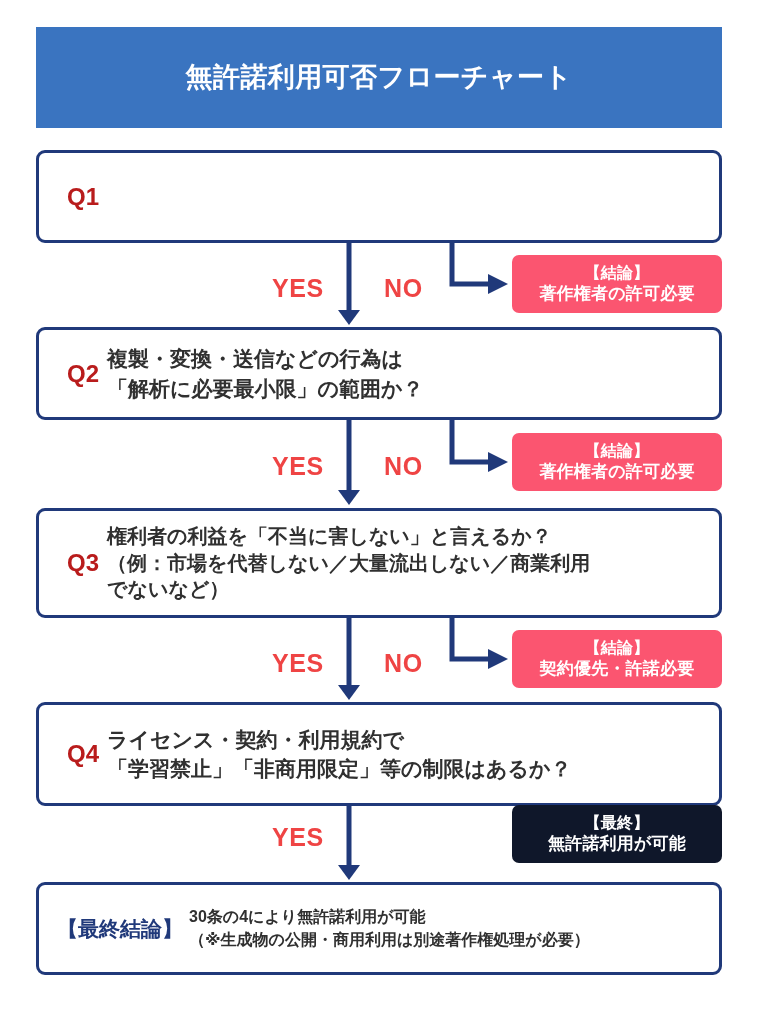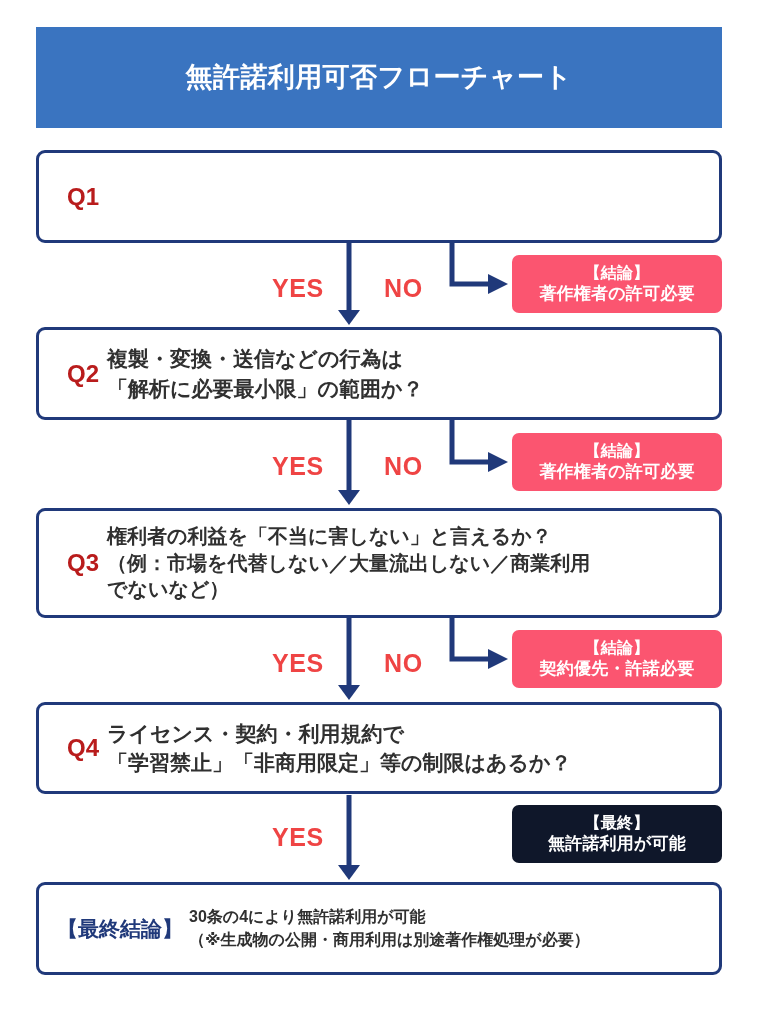--- a/index.html
+++ b/index.html
@@ -241,21 +241,21 @@
 （例：市場を代替しない／大量流出しない／商業利用
 でないなど）</div>
   </div>
   <div class="branch-label" style="left:272px; top:651px;">YES</div>
   <div class="branch-label" style="left:384px; top:651px;">NO</div>
   <div class="badge red" style="top:630px;">
     <div class="badge-line head">【結論】</div>
     <div class="badge-line">契約優先・許諾必要</div>
   </div>
 
-  <div class="qbox" style="top:702px; height:92px;align-items:center;">
+  <div class="qbox" style="top:702px; height:104px;align-items:center;">
     <div class="qlabel">Q4</div>
     <div class="qtext">ライセンス・契約・利用規約で
 「学習禁止」「非商用限定」等の制限はあるか？</div>
   </div>
   <div class="branch-label" style="left:272px; top:825px;">YES</div>
   <div class="badge green" style="top:805px;">
     <div class="badge-line head">【最終】</div>
     <div class="badge-line">無許諾利用が可能</div>
   </div>
 

